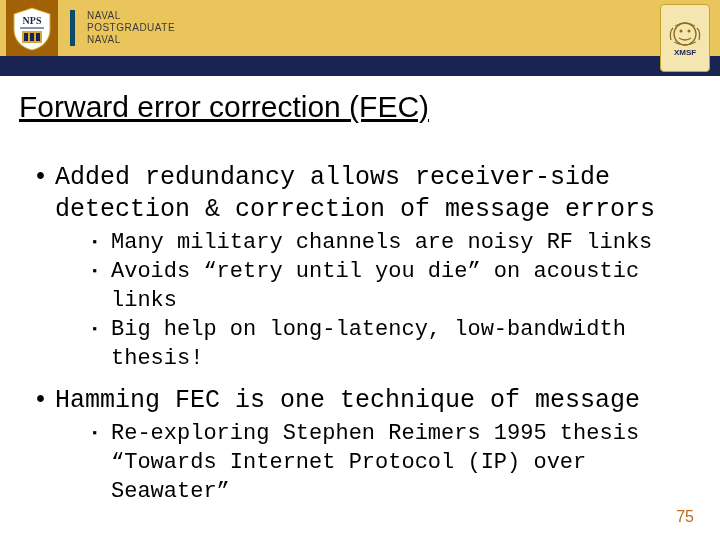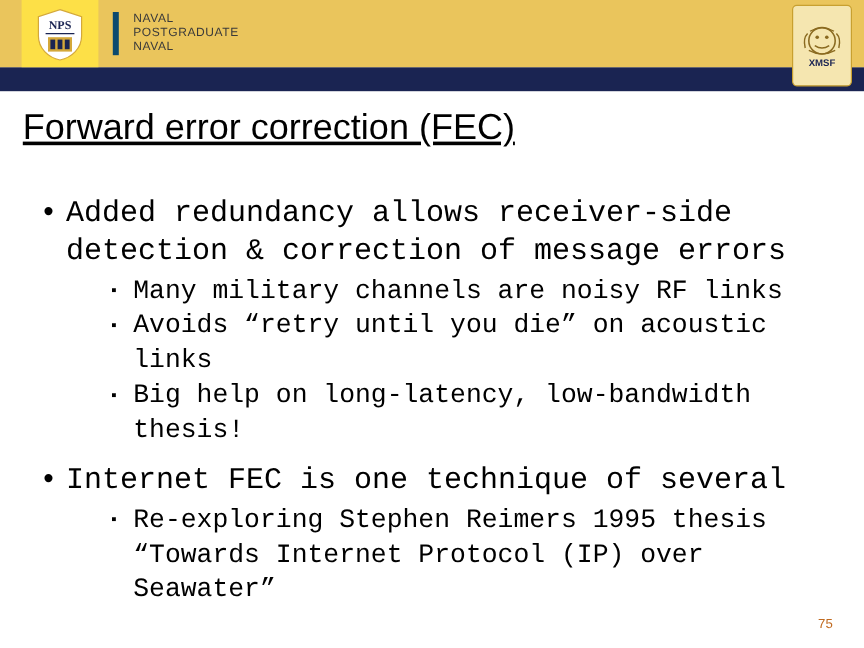--- a/index.html
+++ b/index.html
@@ -13,24 +13,24 @@
   }
   .header-band {
     width: 100%;
     height: 56px;
     background: #eac55c;
     position: relative;
     display: flex;
     align-items: center;
   }
   .nps-logo {
-    width: 64px;
+    width: 52px;
     height: 56px;
-    background: #fde047;
-    margin-left: 18px;
+    background: #a16207;
+    margin-left: 6px;
     display: flex;
     align-items: center;
     justify-content: center;
     position: relative;
   }
   .nps-logo svg { width: 48px; height: 48px; }
   .nps-text {
     margin-left: 12px;
     border-left: 5px solid #0c4a6e;
     padding-left: 12px;
@@ -107,21 +107,21 @@
     position: absolute;
     left: 0;
     top: 0;
     font-size: 13px;
     line-height: 29px;
   }
   .page-num {
     position: absolute;
     right: 26px;
     bottom: 14px;
-    font-size: 11px;
+    font-size: 16px;
     color: #c06a20;
   }
 </style>
 </head>
 <body>
 
 <div class="header-band">
   <div class="nps-logo">
     <svg viewBox="0 0 48 48">
       <path d="M24 4 L42 10 L42 26 C42 36 34 44 24 46 C14 44 6 36 6 26 L6 10 Z" fill="#ffffff" stroke="#d4a83a" stroke-width="1"></path>
@@ -158,21 +158,21 @@
   <ul class="main">
     <li>
       <span>Added redundancy allows receiver-side detection &amp; correction of message errors</span>
       <ul class="sub">
         <li>Many military channels are noisy RF links</li>
         <li>Avoids “retry until you die” on acoustic links</li>
         <li>Big help on long-latency, low-bandwidth thesis!</li>
       </ul>
     </li>
     <li>
-      <span>Internet FEC is one technique of several</span>
+      <span>Hamming FEC is one technique of message</span>
       <ul class="sub">
         <li>Re-exploring Stephen Reimers 1995 thesis “Towards Internet Protocol (IP) over Seawater”</li>
       </ul>
     </li>
   </ul>
 </div>
 
 <div class="page-num">75</div>
 
 </body></html>

